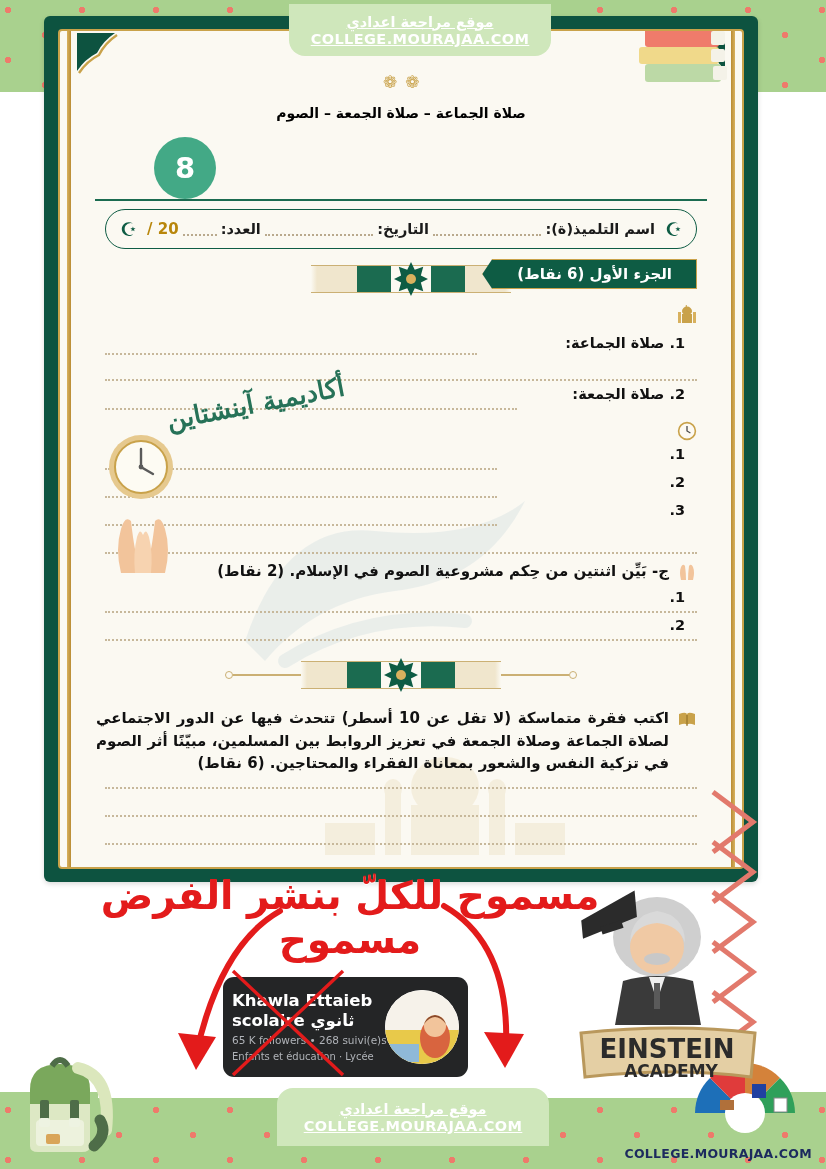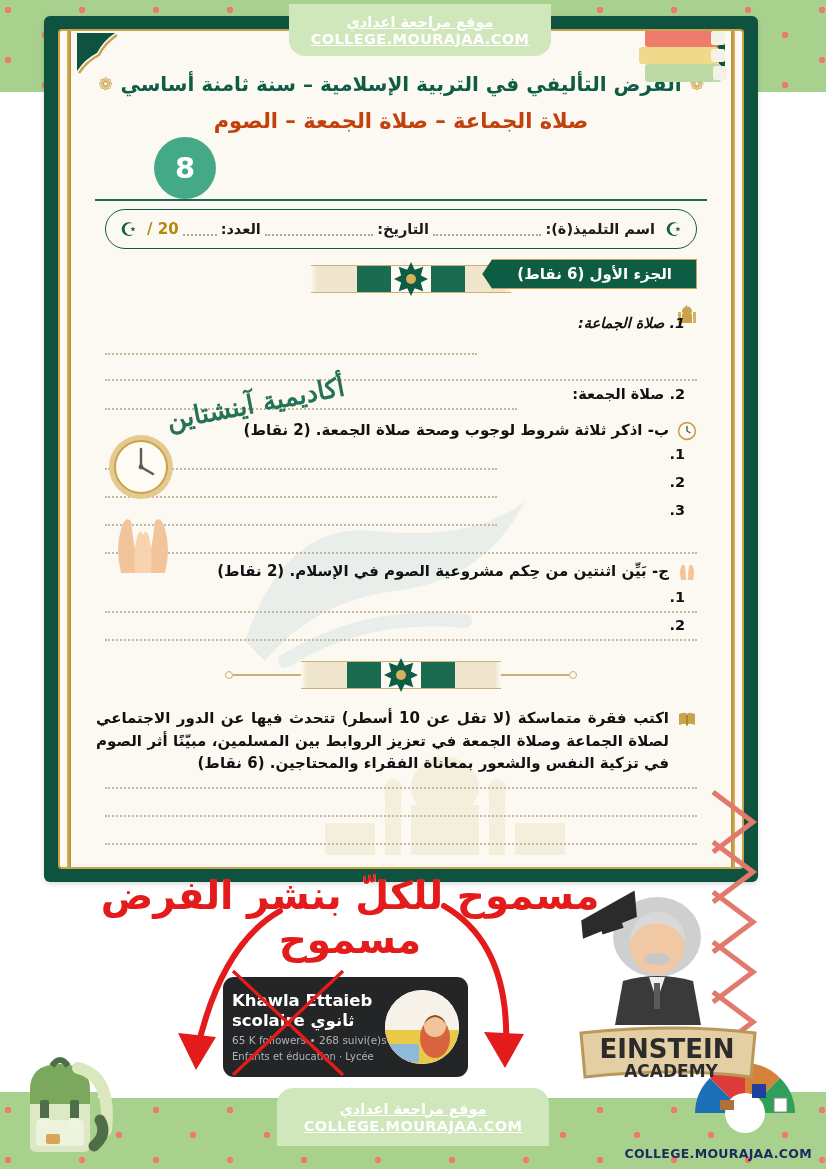--- a/index.html
+++ b/index.html
@@ -53,21 +53,21 @@
   .c-tl{left:0;top:0;}
   .c-tr{right:0;top:0;transform:scaleX(-1);}
 
   
   .hdr{position:absolute;left:0;right:0;top:40px;text-align:center;z-index:6;}
   .hdr .line1{
     font-size:20px;font-weight:700;color:#0e5c44;letter-spacing:0;line-height:1.3;
     display:flex;align-items:center;justify-content:center;gap:8px;
   }
   .hdr .line2{
-    font-size:21px;font-weight:700;color:#c2410c;margin-top:11px;line-height:1.3;
+    font-size:14px;font-weight:700;color:#000000;margin-top:11px;line-height:1.3;
   }
   .orn-s{color:#c9a24a;font-size:17px;}
   .badge8{
     position:absolute;left:79px;top:106px;width:62px;height:62px;border-radius:50%;
     background:#43a986;color:#ffffff;font-size:29px;font-weight:700;
     display:flex;align-items:center;justify-content:center;z-index:8;
   }
   .hdr-underline{position:absolute;left:20px;right:20px;top:168px;height:2px;background:#1b6b50;z-index:5;}
 
   
@@ -226,21 +226,20 @@
         <rect x="174" y="48" width="16" height="62" fill="#c9a24a"></rect>
         <ellipse cx="78" cy="44" rx="9" ry="10" fill="#c9a24a"></ellipse>
         <ellipse cx="182" cy="44" rx="9" ry="10" fill="#c9a24a"></ellipse>
         <rect x="10" y="78" width="50" height="32" fill="#c9a24a"></rect>
         <rect x="200" y="78" width="50" height="32" fill="#c9a24a"></rect>
       </svg>
 
       <div class="hdr">
         <div class="line1">
           <span class="orn-s">❁</span>
-          <span>الفرض التأليفي في التربية الإسلامية – سنة ثامنة أساسي</span>
           <span class="orn-s">❁</span>
         </div>
         <div class="line2">صلاة الجماعة – صلاة الجمعة – الصوم</div>
       </div>
       <div class="badge8">8</div>
       <div class="hdr-underline"></div>
 
       <svg class="ico" style="right:-6px;top:-12px;width:110px;height:72px;" viewBox="0 0 110 72">
         <rect x="22" y="10" width="74" height="18" rx="3" fill="#ef7b6b"></rect>
         <rect x="16" y="28" width="80" height="17" rx="3" fill="#f0d98a"></rect>
@@ -276,32 +275,31 @@
 
       <div class="q" style="top:272px;">
         <svg style="width:20px;height:20px;flex:none;margin-top:1px;" viewBox="0 0 20 20">
           <ellipse cx="10" cy="7" rx="5" ry="4.4" fill="#c9a24a"></ellipse>
           <rect x="5" y="10" width="10" height="9" fill="#c9a24a"></rect>
           <rect x="1" y="8" width="3" height="11" fill="#d8b15e"></rect>
           <rect x="16" y="8" width="3" height="11" fill="#d8b15e"></rect>
           <rect x="8.8" y="1" width="1" height="3" fill="#c9a24a"></rect>
         </svg>
       </div>
-      <div class="sub" style="top:284px;font-style:italic;">1. صلاة الجماعة:</div>
+      <div class="sub" style="top:304px;">1. صلاة الجماعة:</div>
       <div class="rule-sh" style="top:322px;"></div>
       <div class="rule" style="top:348px;"></div>
       <div class="sub" style="top:355px;">2. صلاة الجمعة:</div>
       <div class="rule-sh2" style="top:377px;"></div>
 
       <div class="q" style="top:389px;">
         <svg style="width:20px;height:20px;flex:none;margin-top:1px;" viewBox="0 0 20 20">
           <circle cx="10" cy="10" r="8.4" fill="#fdfaf2" stroke="#c9a24a" stroke-width="1.6"></circle>
           <path d="M10 5 V10 L13.4 12" stroke="#4a4a4a" stroke-width="1.3" fill="none"></path>
         </svg>
-        <div class="qtext">ب- اذكر ثلاثة شروط لوجوب وصحة صلاة الجمعة. (2 نقاط)</div>
       </div>
       <div class="sub" style="top:415px;">1.</div>
       <div class="rule-sh3" style="top:437px;"></div>
       <div class="sub" style="top:443px;">2.</div>
       <div class="rule-sh3" style="top:465px;"></div>
       <div class="sub" style="top:471px;">3.</div>
       <div class="rule-sh3" style="top:493px;"></div>
       <div class="rule" style="top:521px;"></div>
 
       <svg class="ico" style="left:30px;top:400px;width:72px;height:72px;" viewBox="0 0 72 72">

